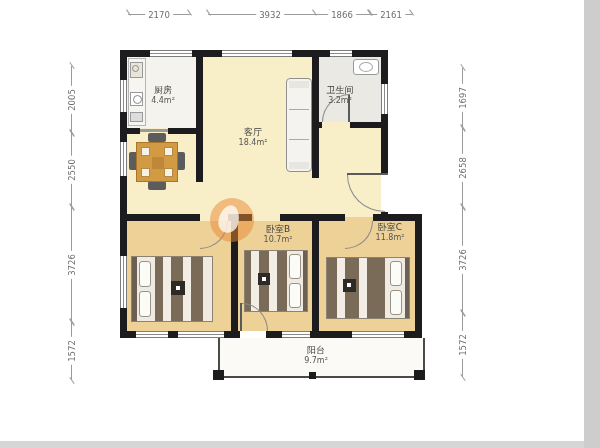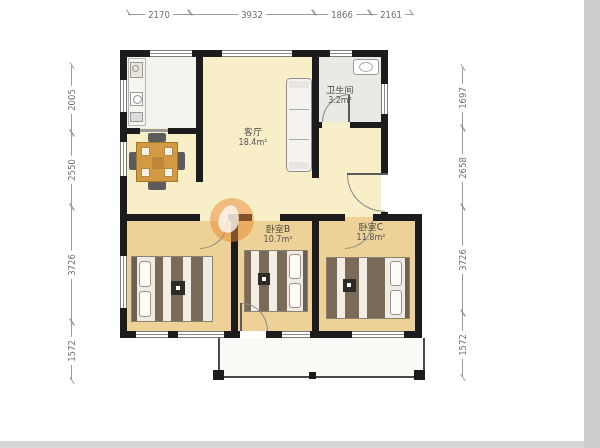--- a/index.html
+++ b/index.html
@@ -43,21 +43,21 @@
   .wm-text{position:absolute;font-size:40px;font-weight:bold;color:rgba(204,184,138,0.55);letter-spacing:2px;font-style:italic;}
 </style>
 </head>
 <body>
 
 <div id="screen">
 
   <div class="dim-h" style="left:128px;top:14px;width:62px;">
       <span class="lbl">2170</span>
     </div>
-  <div class="dim-h" style="left:190px;top:14px;width:124px;text-decoration:underline;">
+  <div class="dim-h" style="left:208px;top:14px;width:124px;text-decoration:underline;">
       <span class="lbl">3932</span>
     </div>
   <div class="dim-h" style="left:314px;top:14px;width:56px;">
       <span class="lbl">1866</span>
     </div>
   <div class="dim-h" style="left:370px;top:14px;width:42px;">
       <span class="lbl">2161</span>
     </div>
 
   <div class="dim-v" style="left:71px;top:66px;height:67px;">
@@ -224,33 +224,41 @@
   <div class="abs" style="left:218px;top:376px;width:207px;height:2px;background:#4a4a4a;"></div>
   <div class="abs" style="left:423px;top:338px;width:2px;height:40px;background:#4a4a4a;"></div>
   <div class="abs" style="left:213px;top:370px;width:11px;height:10px;background:#1c1c1e;"></div>
   <div class="abs" style="left:414px;top:370px;width:11px;height:10px;background:#1c1c1e;"></div>
   <div class="abs" style="left:309px;top:372px;width:7px;height:7px;background:#1c1c1e;"></div>
 
   <div class="wm-logo" style="left:210px;top:198px;width:44px;height:44px;">
     <div class="wm-flame"></div>
   </div>
 
+  <div class="rlabel" style="left:125px;top:85px;">
+    <span class="nm">厨房</span>
+    <span class="ar">4.4m²</span>
+  </div>
   <div class="rlabel" style="left:215px;top:127px;">
     <span class="nm">客厅</span>
     <span class="ar">18.4m²</span>
   </div>
   <div class="rlabel" style="left:302px;top:85px;">
     <span class="nm">卫生间</span>
     <span class="ar">3.2m²</span>
   </div>
   <div class="rlabel" style="left:240px;top:224px;text-align:center;">
     <span class="nm">卧室B</span>
     <span class="ar">10.7m²</span>
   </div>
-  <div class="rlabel" style="left:333px;top:222px;">
+  <div class="rlabel" style="left:352px;top:222px;">
     <span class="nm">卧室C</span>
     <span class="ar">11.8m²</span>
   </div>
+  <div class="rlabel" style="left:278px;top:345px;">
+    <span class="nm">阳台</span>
+    <span class="ar">9.7m²</span>
+  </div>
 
   <div class="abs" style="left:584px;top:0;width:16px;height:448px;background:#cdcdcd;"></div>
   <div class="abs" style="left:0;top:441px;width:584px;height:7px;background:#d6d6d6;"></div>
 
 </div>
 
 </body></html>

